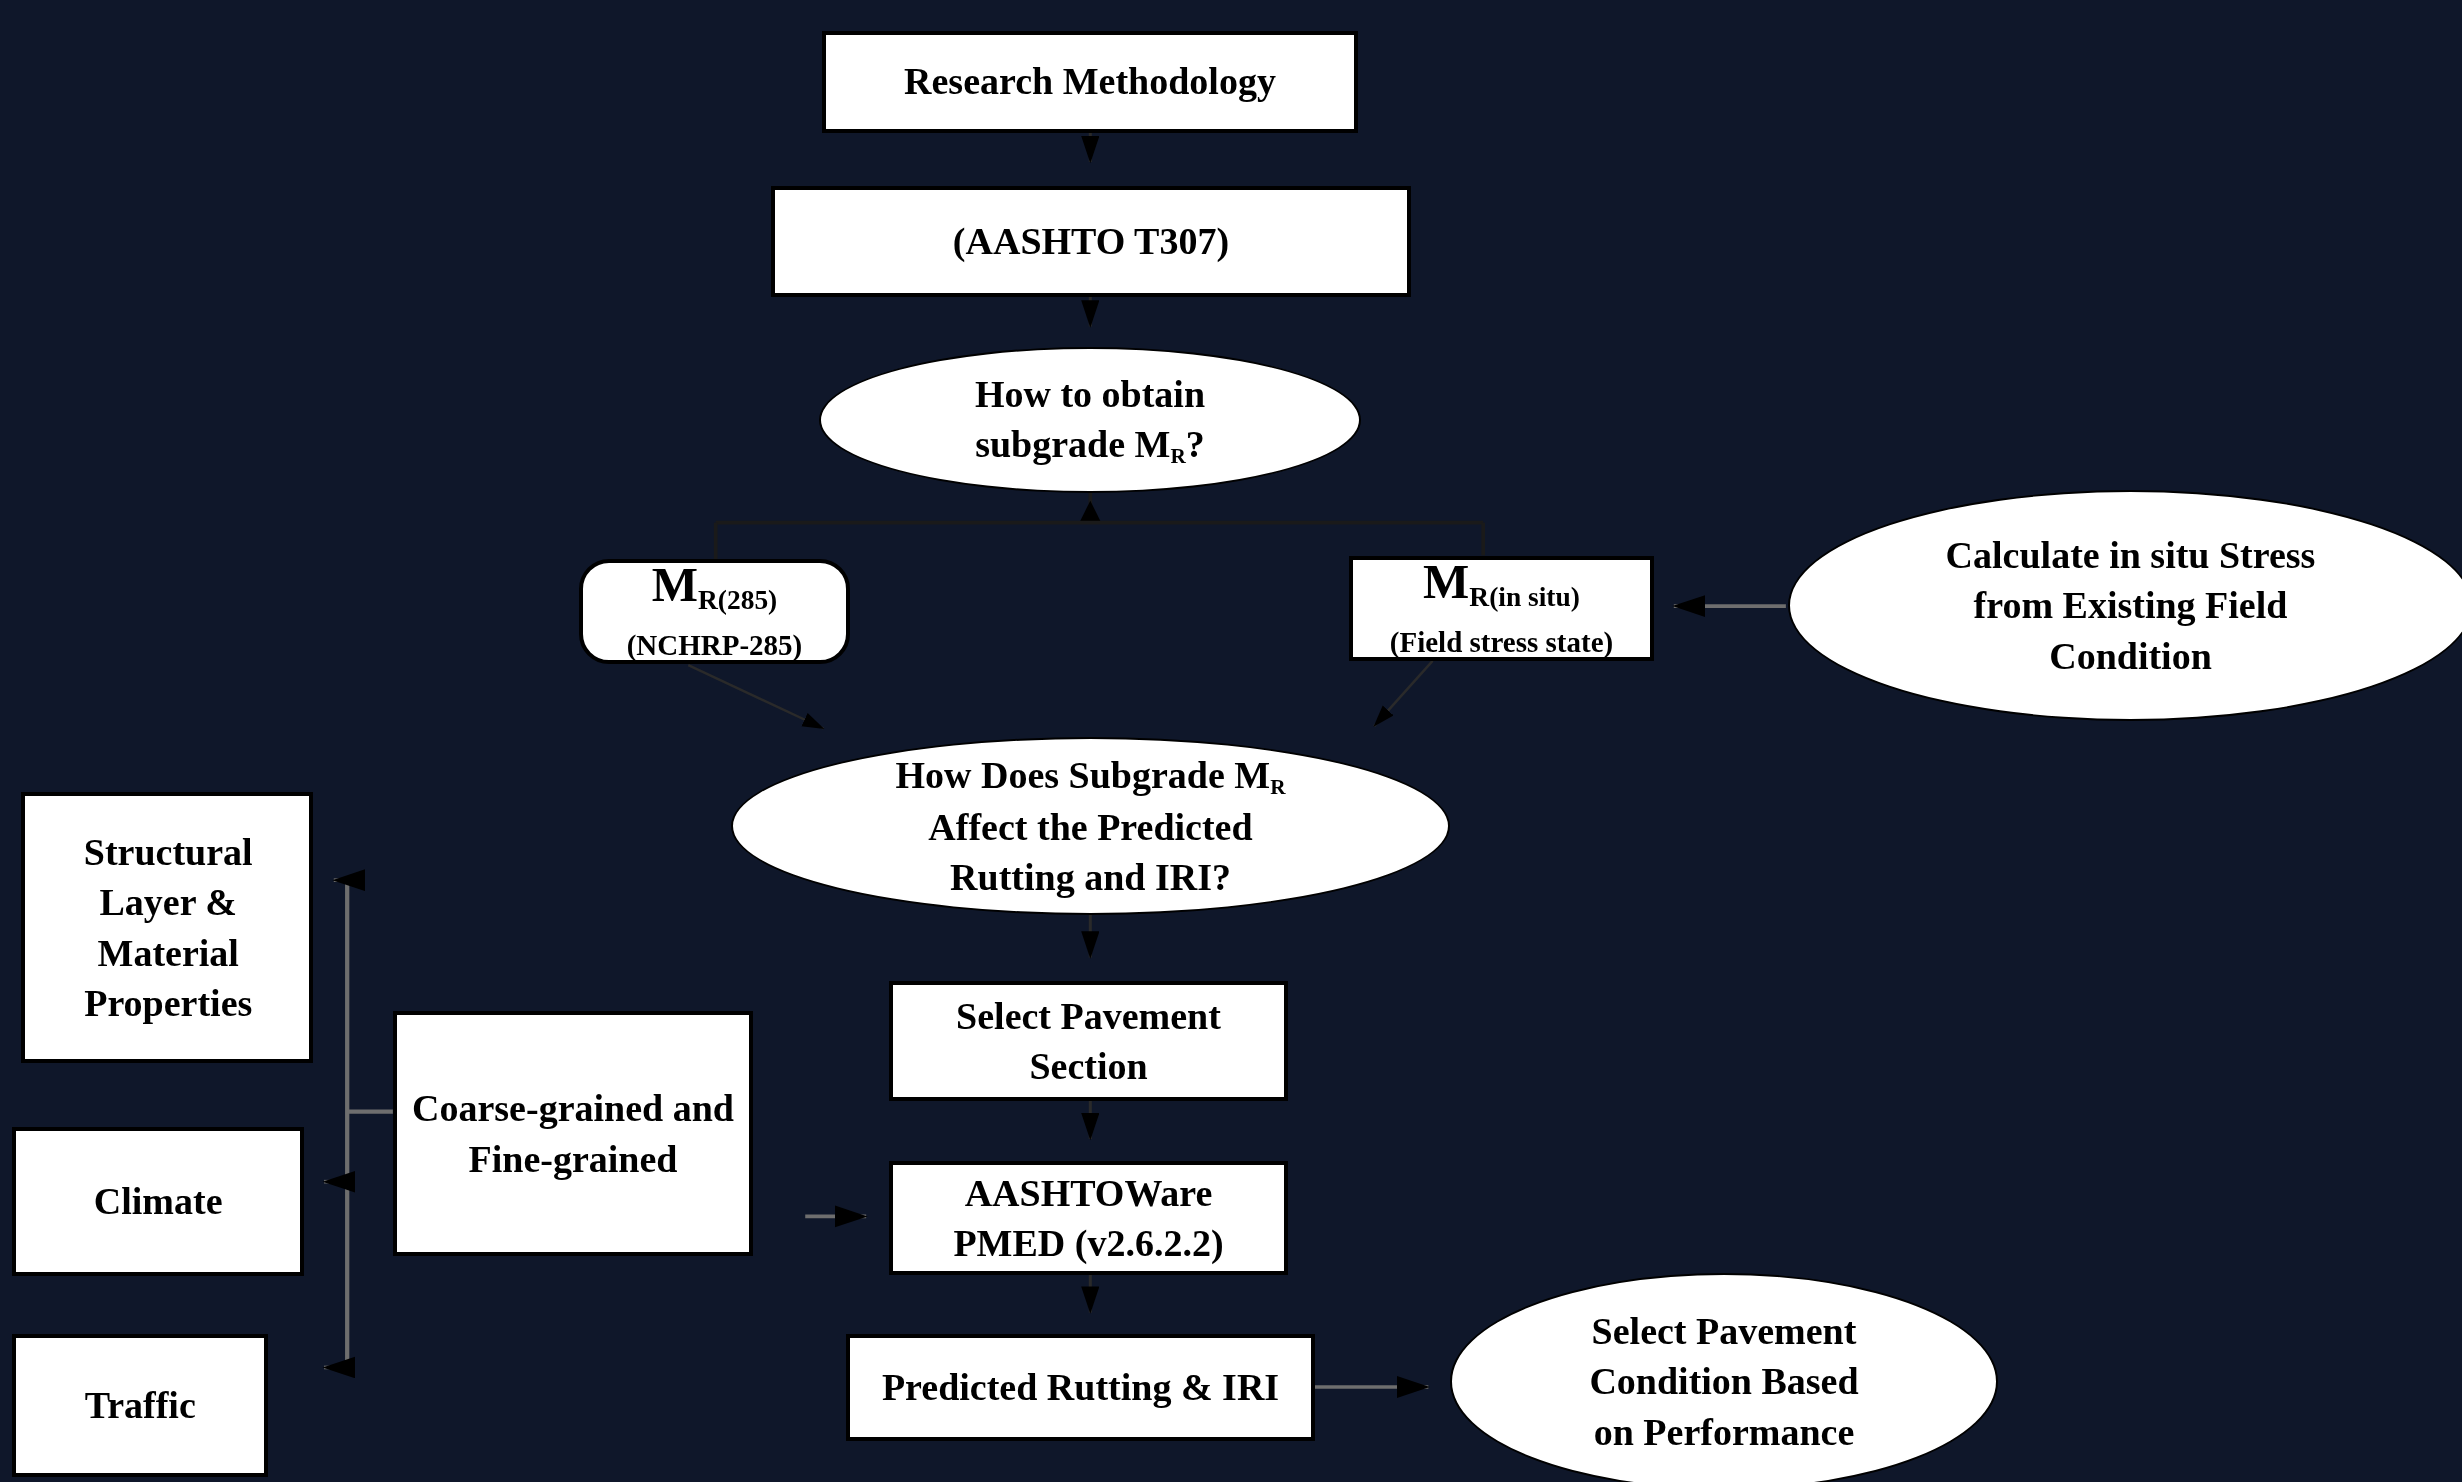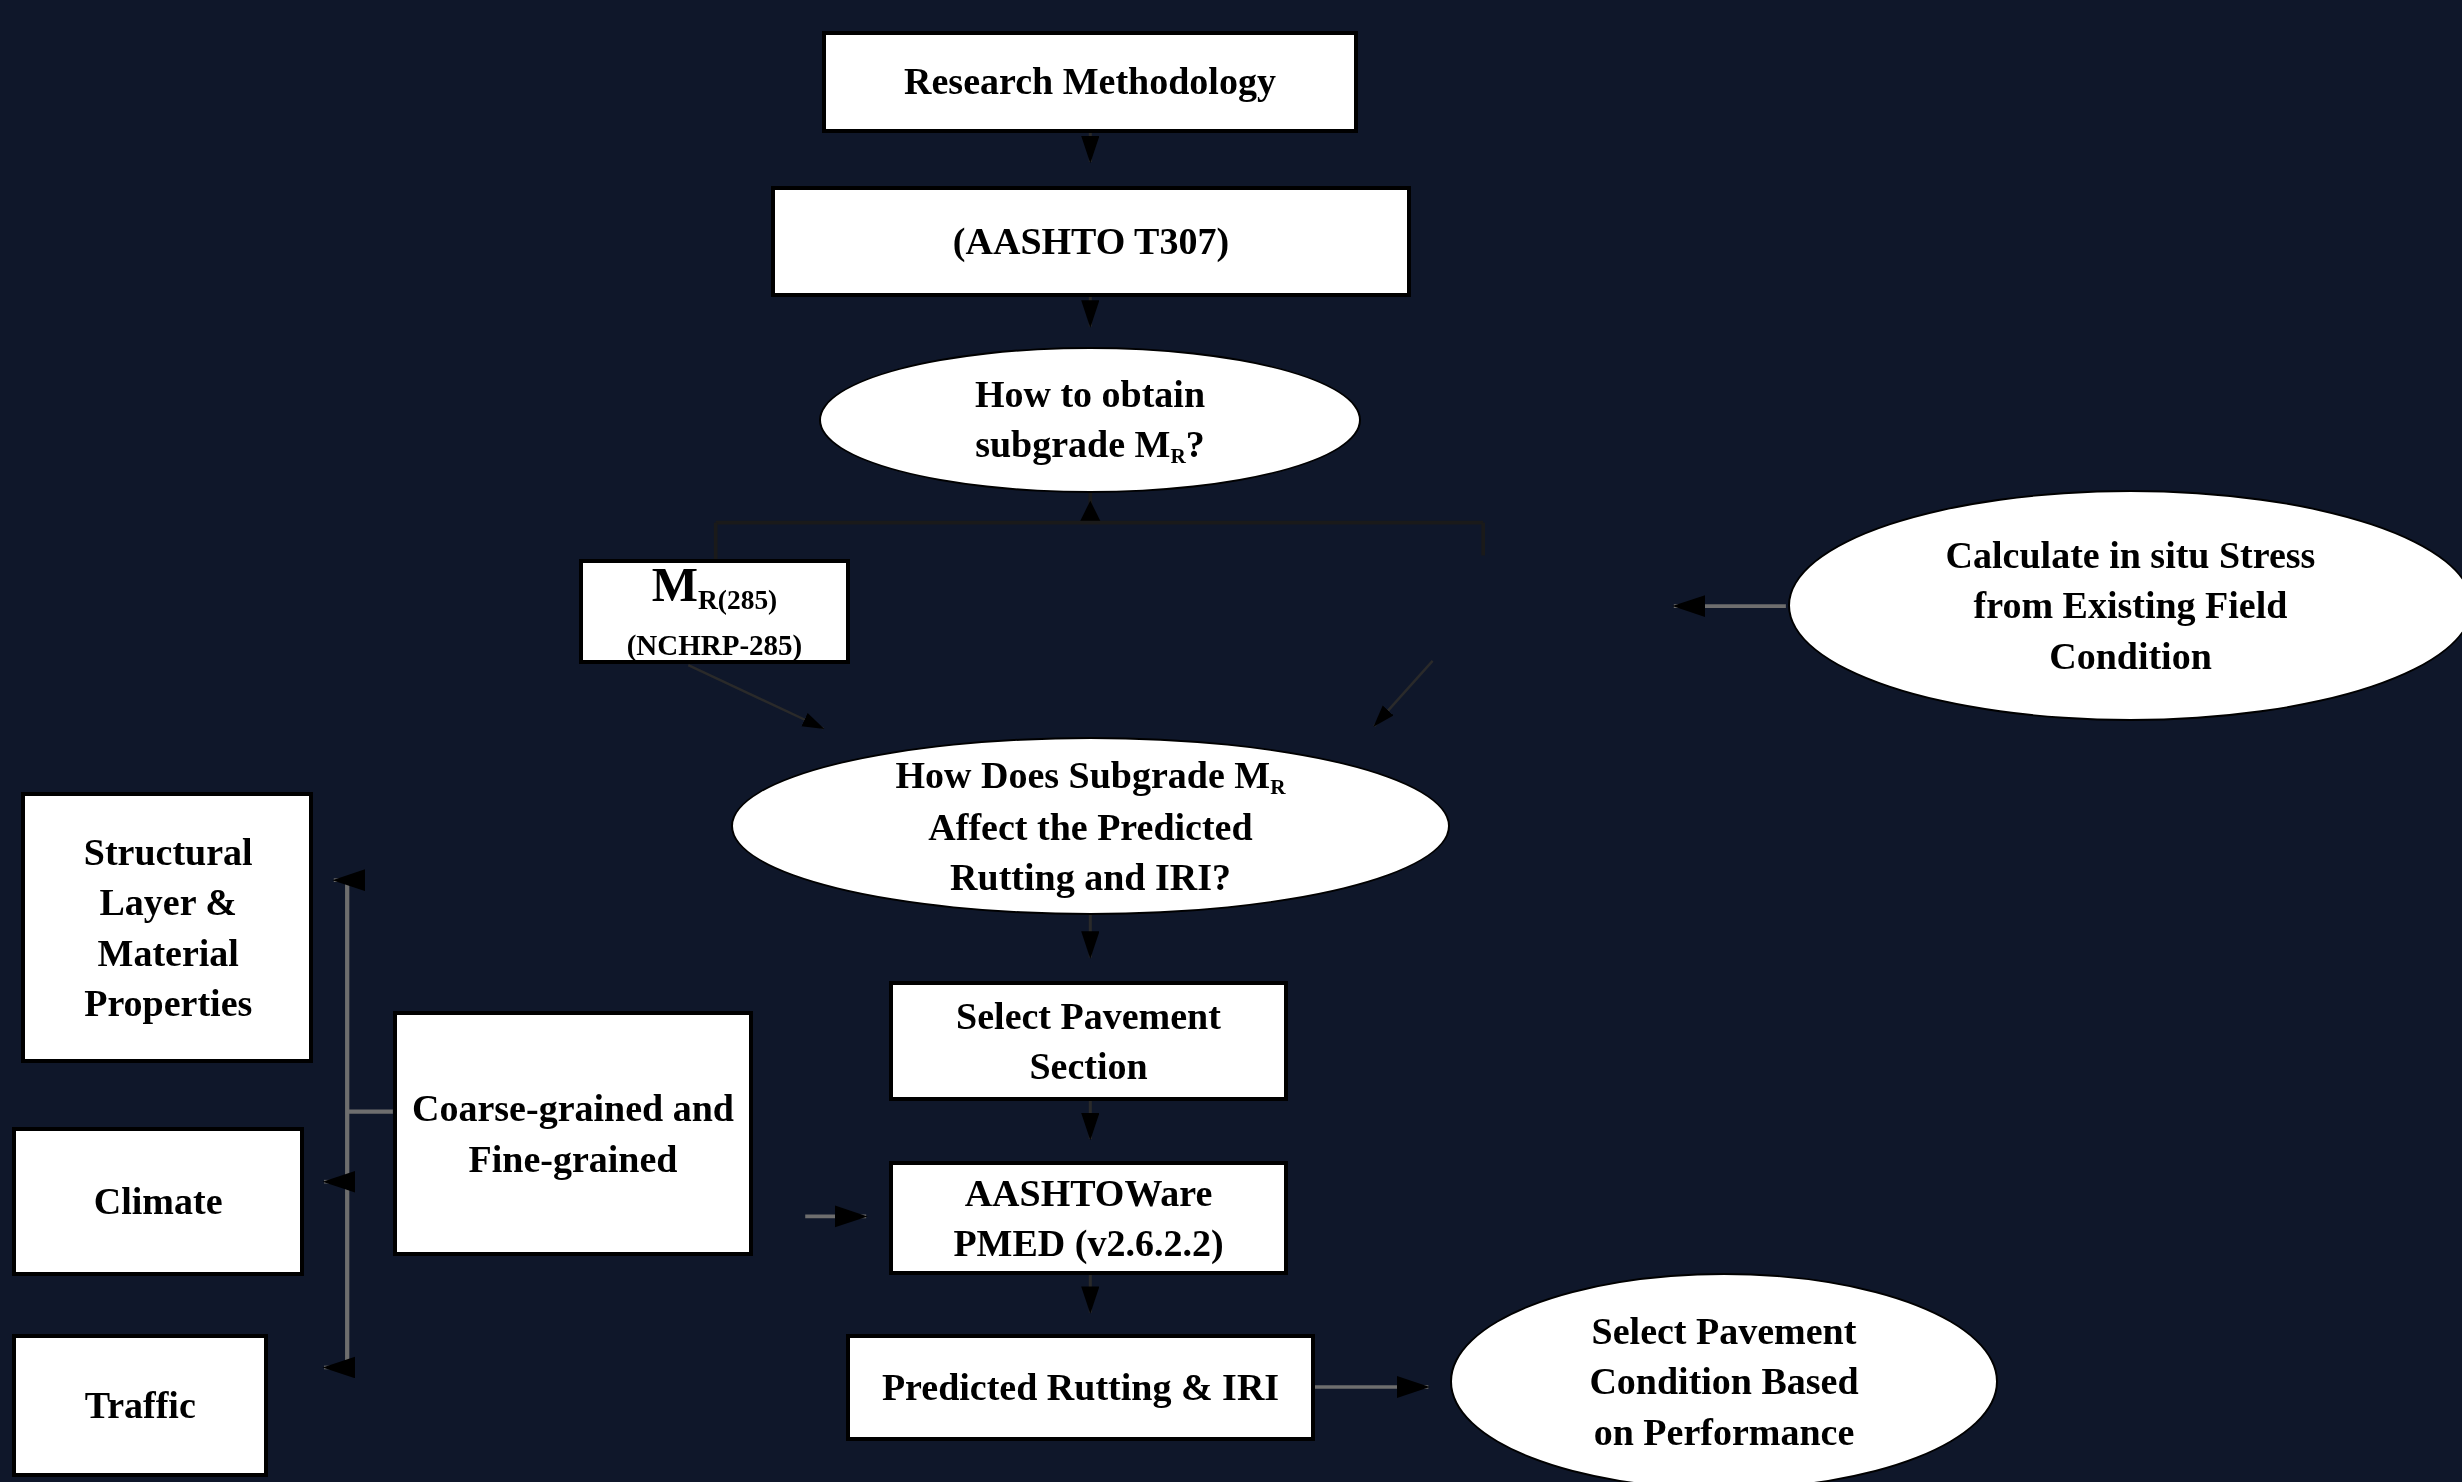--- a/index.html
+++ b/index.html
@@ -92,27 +92,33 @@
     <div>(AASHTO T307)</div>
   </div>
 
   <div class="node ellipse" style="left:819px; top:347px; width:542px; height:146px;">
     <div>How to obtain</div>
     <div>
       <span>subgrade </span><span>M</span><span class="sub">R</span><span>?</span>
     </div>
   </div>
 
-  <div class="node box tight" style="left:579px; top:559px; width:271px; height:105px;">
+  <div class="node box tight" style="left:579px; top:559px; width:271px; height:105px;border-radius:30px;">
     <div class="m-main">
       <span>M</span><span class="sub">R(285)</span>
     </div>
     <div class="note">(NCHRP-285)</div>
   </div>
 
+  <div class="node box tight" style="left:1349px; top:556px; width:305px; height:105px;">
+    <div class="m-main">
+      <span>M</span><span class="sub">R(in situ)</span>
+    </div>
+    <div class="note">(Field stress state)</div>
+  </div>
 
   <div class="node ellipse" style="left:1788px; top:490px; width:685px; height:231px;">
     <div>Calculate in situ Stress</div>
     <div>from Existing Field</div>
     <div>Condition</div>
   </div>
 
   <div class="node ellipse" style="left:731px; top:737px; width:719px; height:178px;justify-content:center;">
     <div>
       <span>How Does Subgrade </span><span>M</span><span class="sub">R</span>

